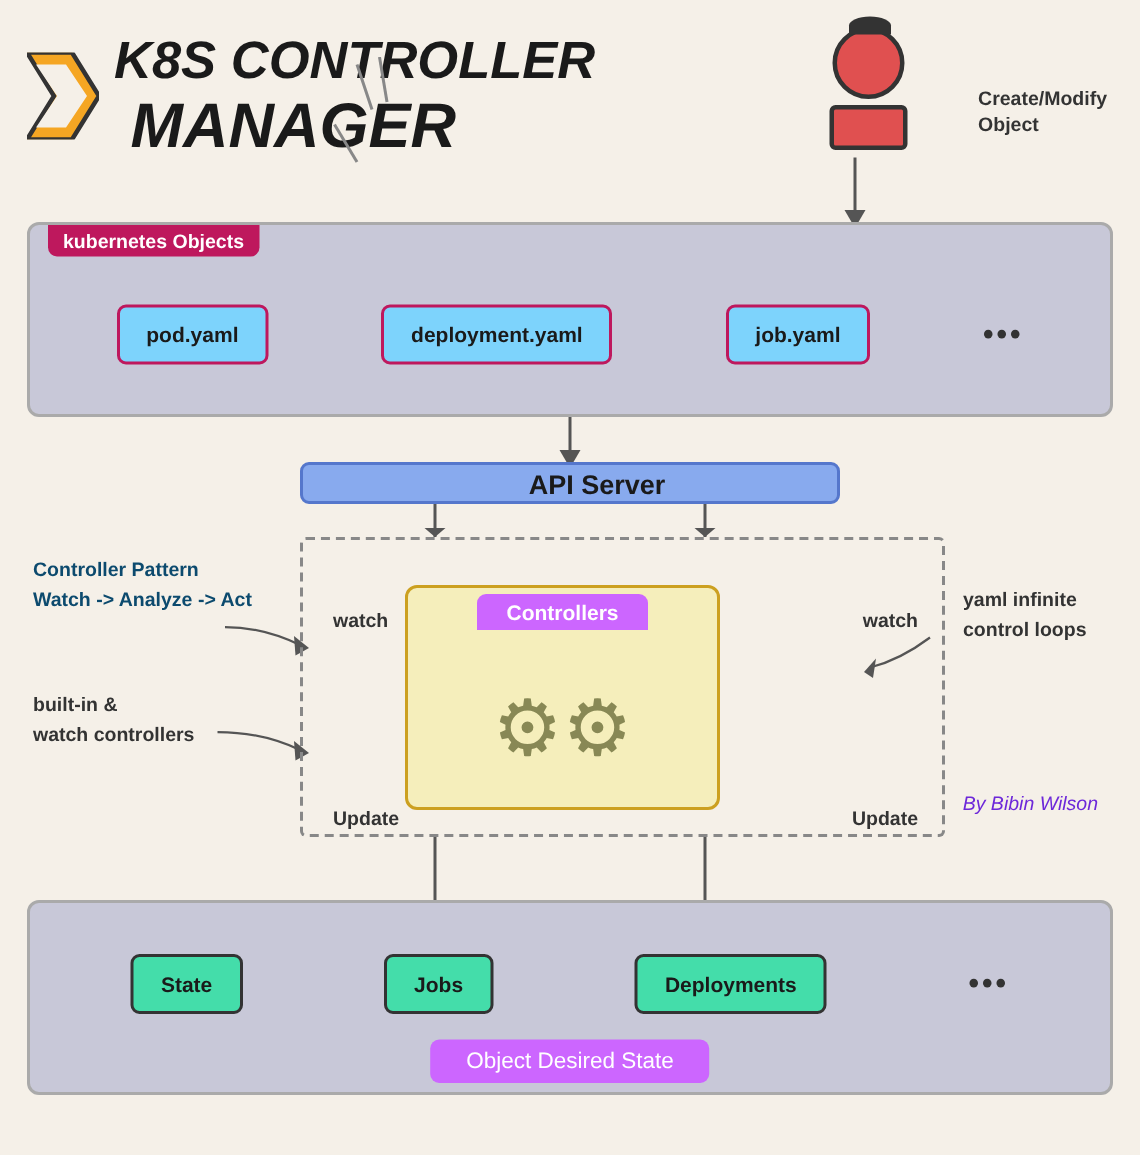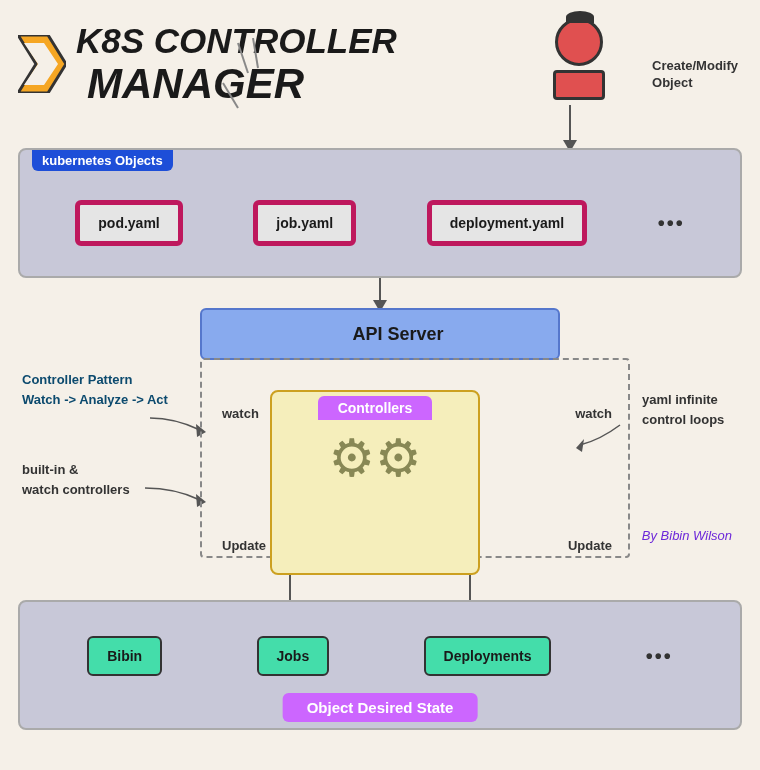--- a/index.html
+++ b/index.html
@@ -80,64 +80,64 @@
       right: 18px;
       height: 130px;
       background: #c8c8d8;
       border-radius: 8px;
       border: 2px solid #aaa;
     }
     .k8s-objects-label {
       position: absolute;
       top: 0;
       left: 12px;
-      background: #1d4ed8;
+      background: #be185d;
       color: white;
       font-size: 13px;
       font-weight: bold;
       padding: 3px 10px;
       border-radius: 0 0 6px 6px;
     }
     .k8s-items {
       display: flex;
       align-items: center;
       justify-content: space-around;
       padding: 0 20px;
       height: 100%;
       padding-top: 20px;
     }
     .k8s-item {
-      background: #e5e5e5;
-      border: 5px solid #be185d;
+      background: #7dd3fc;
+      border: 2px solid #be185d;
       border-radius: 6px;
       padding: 10px 18px;
       font-size: 14px;
       font-weight: bold;
       color: #1a1a1a;
       white-space: nowrap;
     }
     .k8s-dots {
       font-size: 20px;
       font-weight: bold;
       color: #333;
       letter-spacing: 2px;
     }
 
     
     .api-server-box {
       position: absolute;
       top: 308px;
       left: 200px;
       right: 200px;
-      height: 52px;
+      height: 28px;
       background: #88aaee;
       border: 2px solid #5577cc;
       border-radius: 6px;
       display: flex;
-      align-items: center;
+      align-items: flex-end;
       justify-content: center;
       padding-left: 36px;
     }
     .api-server-label {
       font-size: 18px;
       font-weight: bold;
       color: #1a1a1a;
     }
 
     
@@ -150,29 +150,30 @@
       border: 2.5px dashed #888;
       border-radius: 4px;
     }
 
     
     .controllers-box {
       position: absolute;
       top: 390px;
       left: 270px;
       width: 210px;
-      height: 185px;
+      height: 150px;
       background: #f5eebb;
       border: 2px solid #cca020;
       border-radius: 8px;
       display: flex;
       flex-direction: column;
       align-items: center;
       justify-content: flex-start;
       padding-top: 4px;
+      gap: 28px;
     }
     .controllers-tab {
       background: #cc66ff;
       color: white;
       font-size: 14px;
       font-weight: bold;
       padding: 4px 20px;
       border-radius: 6px 6px 0 0;
       margin-bottom: 8px;
     }
@@ -286,21 +287,21 @@
       letter-spacing: 2px;
     }
     .object-desired-state {
       position: absolute;
       bottom: 48px;
       left: 50%;
       transform: translateX(-50%);
       background: #cc66ff;
       color: white;
       font-size: 15px;
-      font-weight: bold;
+      font-weight: normal;
       padding: 6px 24px;
       border-radius: 6px;
       white-space: nowrap;
     }
 
     
     .author-label {
       position: absolute;
       top: 528px;
       right: 28px;
@@ -382,22 +383,22 @@
   <polygon points="584,439 576,448 582,452" fill="#555"></polygon>
 
   <polygon points="283,322 297,322 290,310" fill="#555"></polygon>
   <polygon points="463,322 477,322 470,310" fill="#555"></polygon>
 </svg>
 
 <div class="k8s-objects-box">
   <div class="k8s-objects-label">kubernetes Objects</div>
   <div class="k8s-items">
     <div class="k8s-item">pod.yaml</div>
+    <div class="k8s-item">deployment.yaml</div>
     <div class="k8s-item">job.yaml</div>
-    <div class="k8s-item">deployment.yaml</div>
     <div class="k8s-dots">•••</div>
   </div>
 </div>
 
 <div class="api-server-box">
   <span class="api-server-label">API Server</span>
 </div>
 
 <div class="controllers-outer"></div>
 
@@ -423,20 +424,20 @@
 
 <div class="annotation-right">
   <div>yaml infinite</div>
   <div>control loops</div>
 </div>
 
 <div class="author-label">By Bibin Wilson</div>
 
 <div class="resources-box">
   <div class="resources-items">
-    <div class="resource-item">Bibin</div>
+    <div class="resource-item">State</div>
     <div class="resource-item">Jobs</div>
     <div class="resource-item">Deployments</div>
     <div class="resource-dots">•••</div>
   </div>
 </div>
 
 <div class="object-desired-state">Object Desired State</div>
 
 </body></html>

